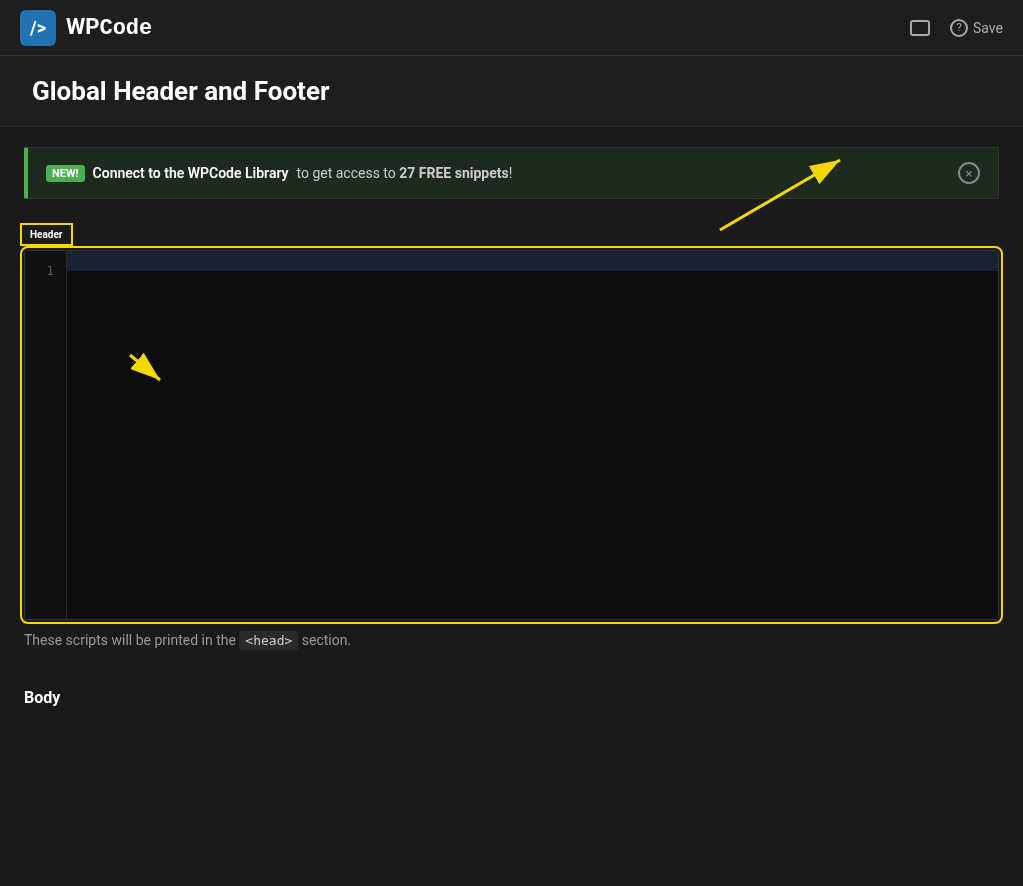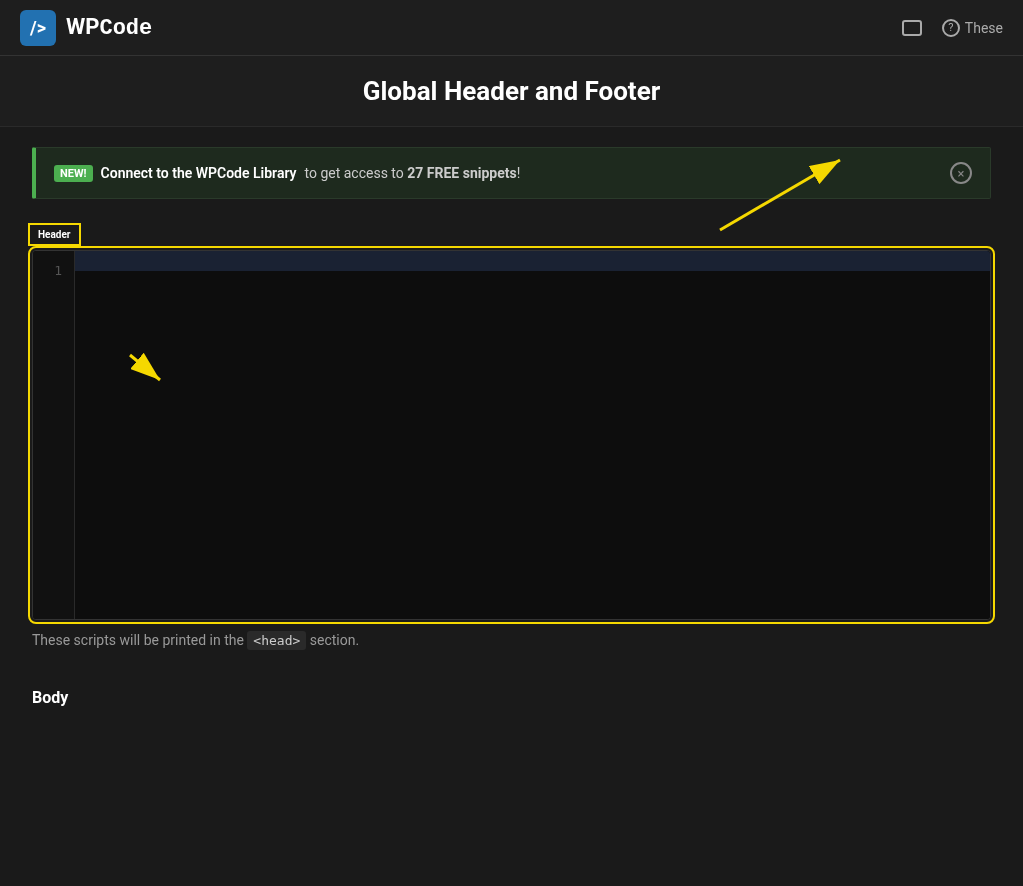--- a/index.html
+++ b/index.html
@@ -93,21 +93,21 @@
       font-size: 11px;
       color: #aaa;
     }
 
     
     .page-header {
       background-color: #1e1e1e;
       padding: 20px 32px;
       display: flex;
       align-items: center;
-      justify-content: center;
+      justify-content: space-between;
       border-bottom: 1px solid #2a2a2a;
     }
 
     .page-title {
       font-size: 26px;
       font-weight: 700;
       color: #fff;
     }
 
     .save-changes-btn {
@@ -118,21 +118,21 @@
       font-size: 15px;
       font-weight: 600;
       border-radius: 4px;
       cursor: pointer;
       outline: 3px solid #f5d800;
       outline-offset: 2px;
     }
 
     
     .main-content {
-      padding: 20px 32px;
+      padding: 20px 24px;
       background-color: #1a1a1a;
     }
 
     
     .notice-banner {
       background-color: #1e2a1e;
       border: 1px solid #2a3a2a;
       border-left: 4px solid #4caf50;
       padding: 14px 18px;
       display: flex;
@@ -287,21 +287,21 @@
       <span>/&gt;</span>
     </div>
     <div class="logo-text">
       <span class="wp">WP</span><span class="code">Code</span>
     </div>
   </div>
   <div class="top-bar-right">
     <div class="icon-monitor"></div>
     <div class="help-link">
       <div class="help-circle">?</div>
-      <span>These</span>
+      <span>Save</span>
     </div>
   </div>
 </div>
 
 <div class="page-header">
   <h1 class="page-title">Global Header and Footer</h1>
 </div>
 
 <div class="main-content">
 

